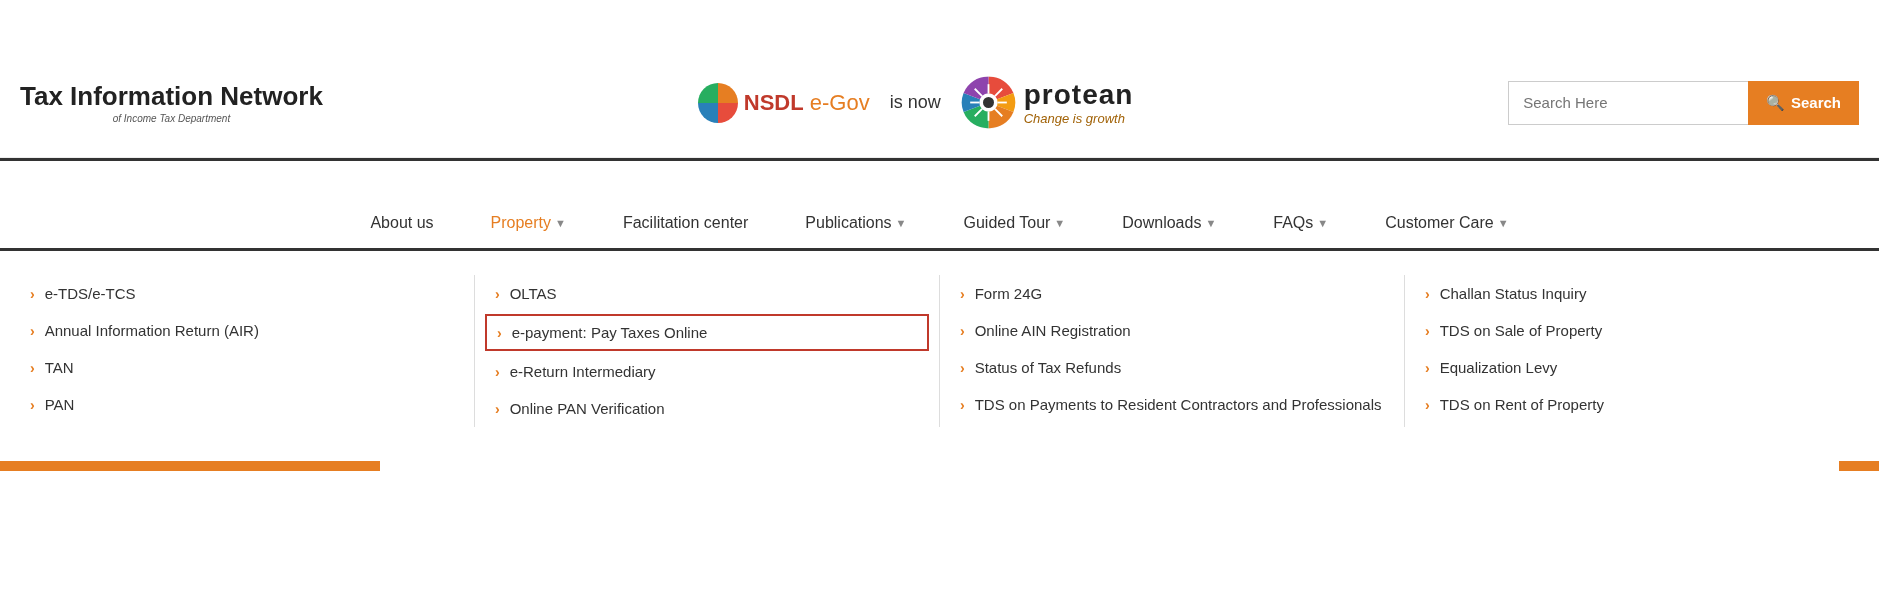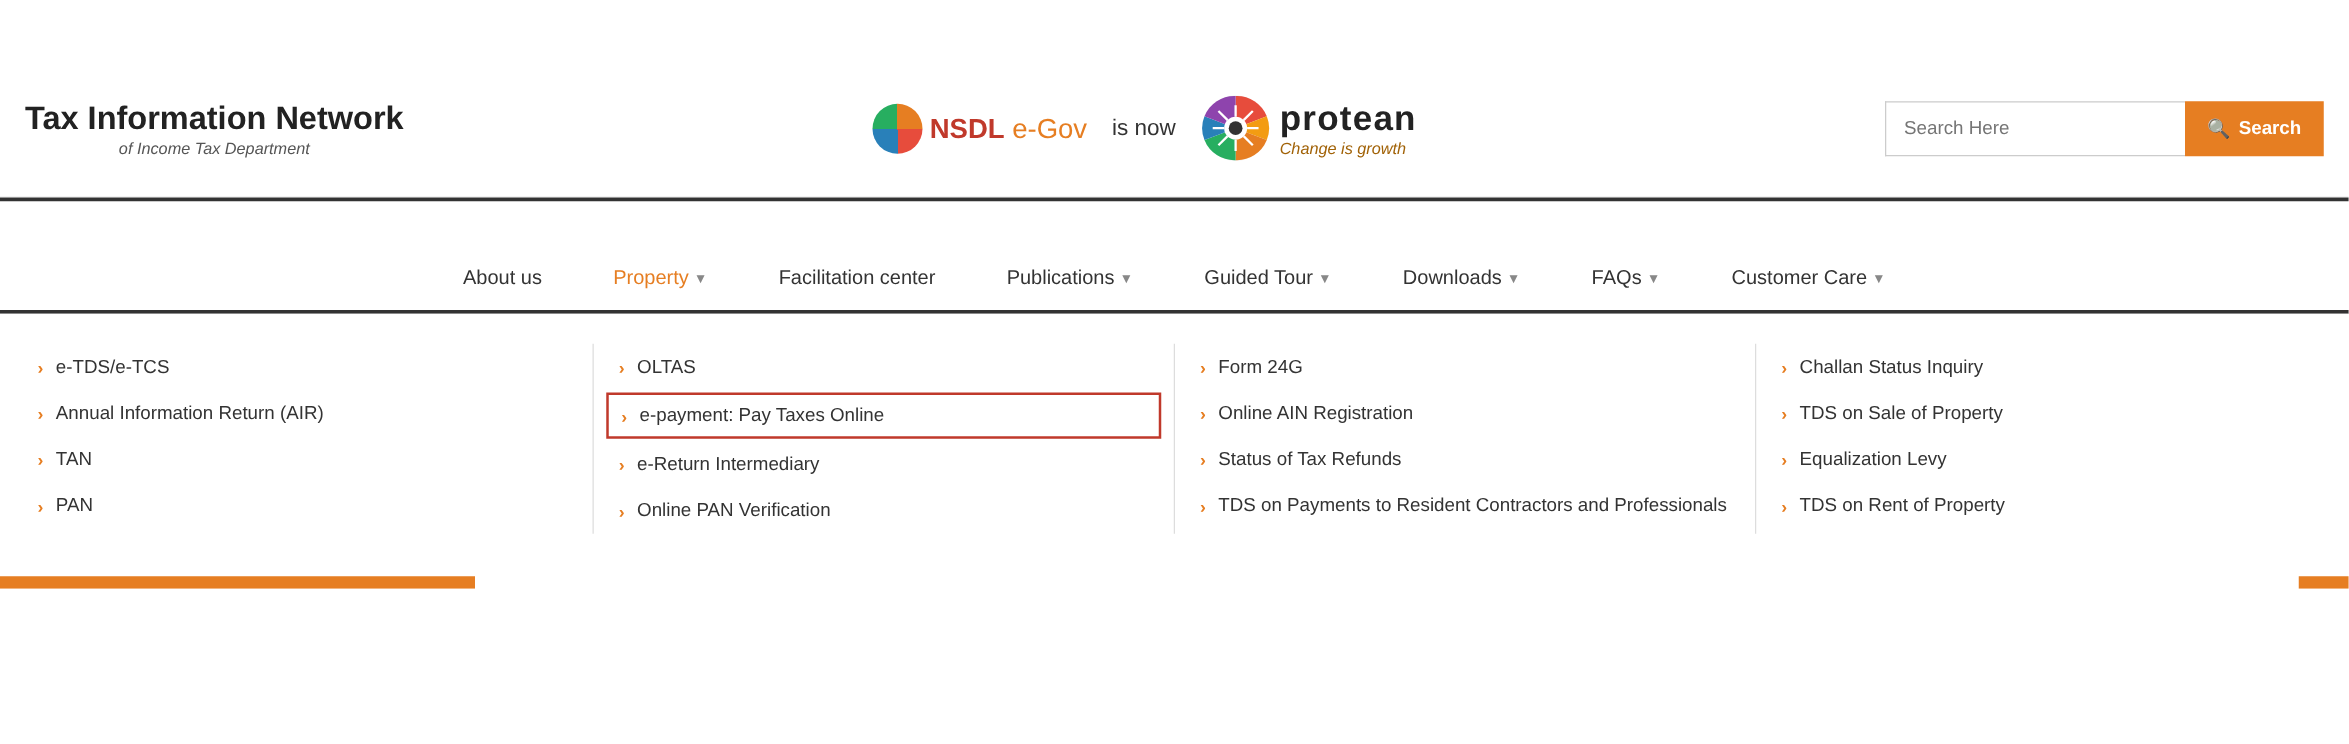--- a/index.html
+++ b/index.html
@@ -19,21 +19,21 @@
       flex: 0 0 auto;
       min-width: 240px;
     }
     .header-left .title-main {
       font-size: 26px;
       font-weight: bold;
       color: #222;
       line-height: 1.2;
     }
     .header-left .title-sub {
-      font-size: 13px;
+      font-size: 10px;
       color: #555;
       font-style: italic;
       text-align: center;
     }
     .header-center {
       flex: 1;
       display: flex;
       align-items: center;
       justify-content: center;
       gap: 12px;

